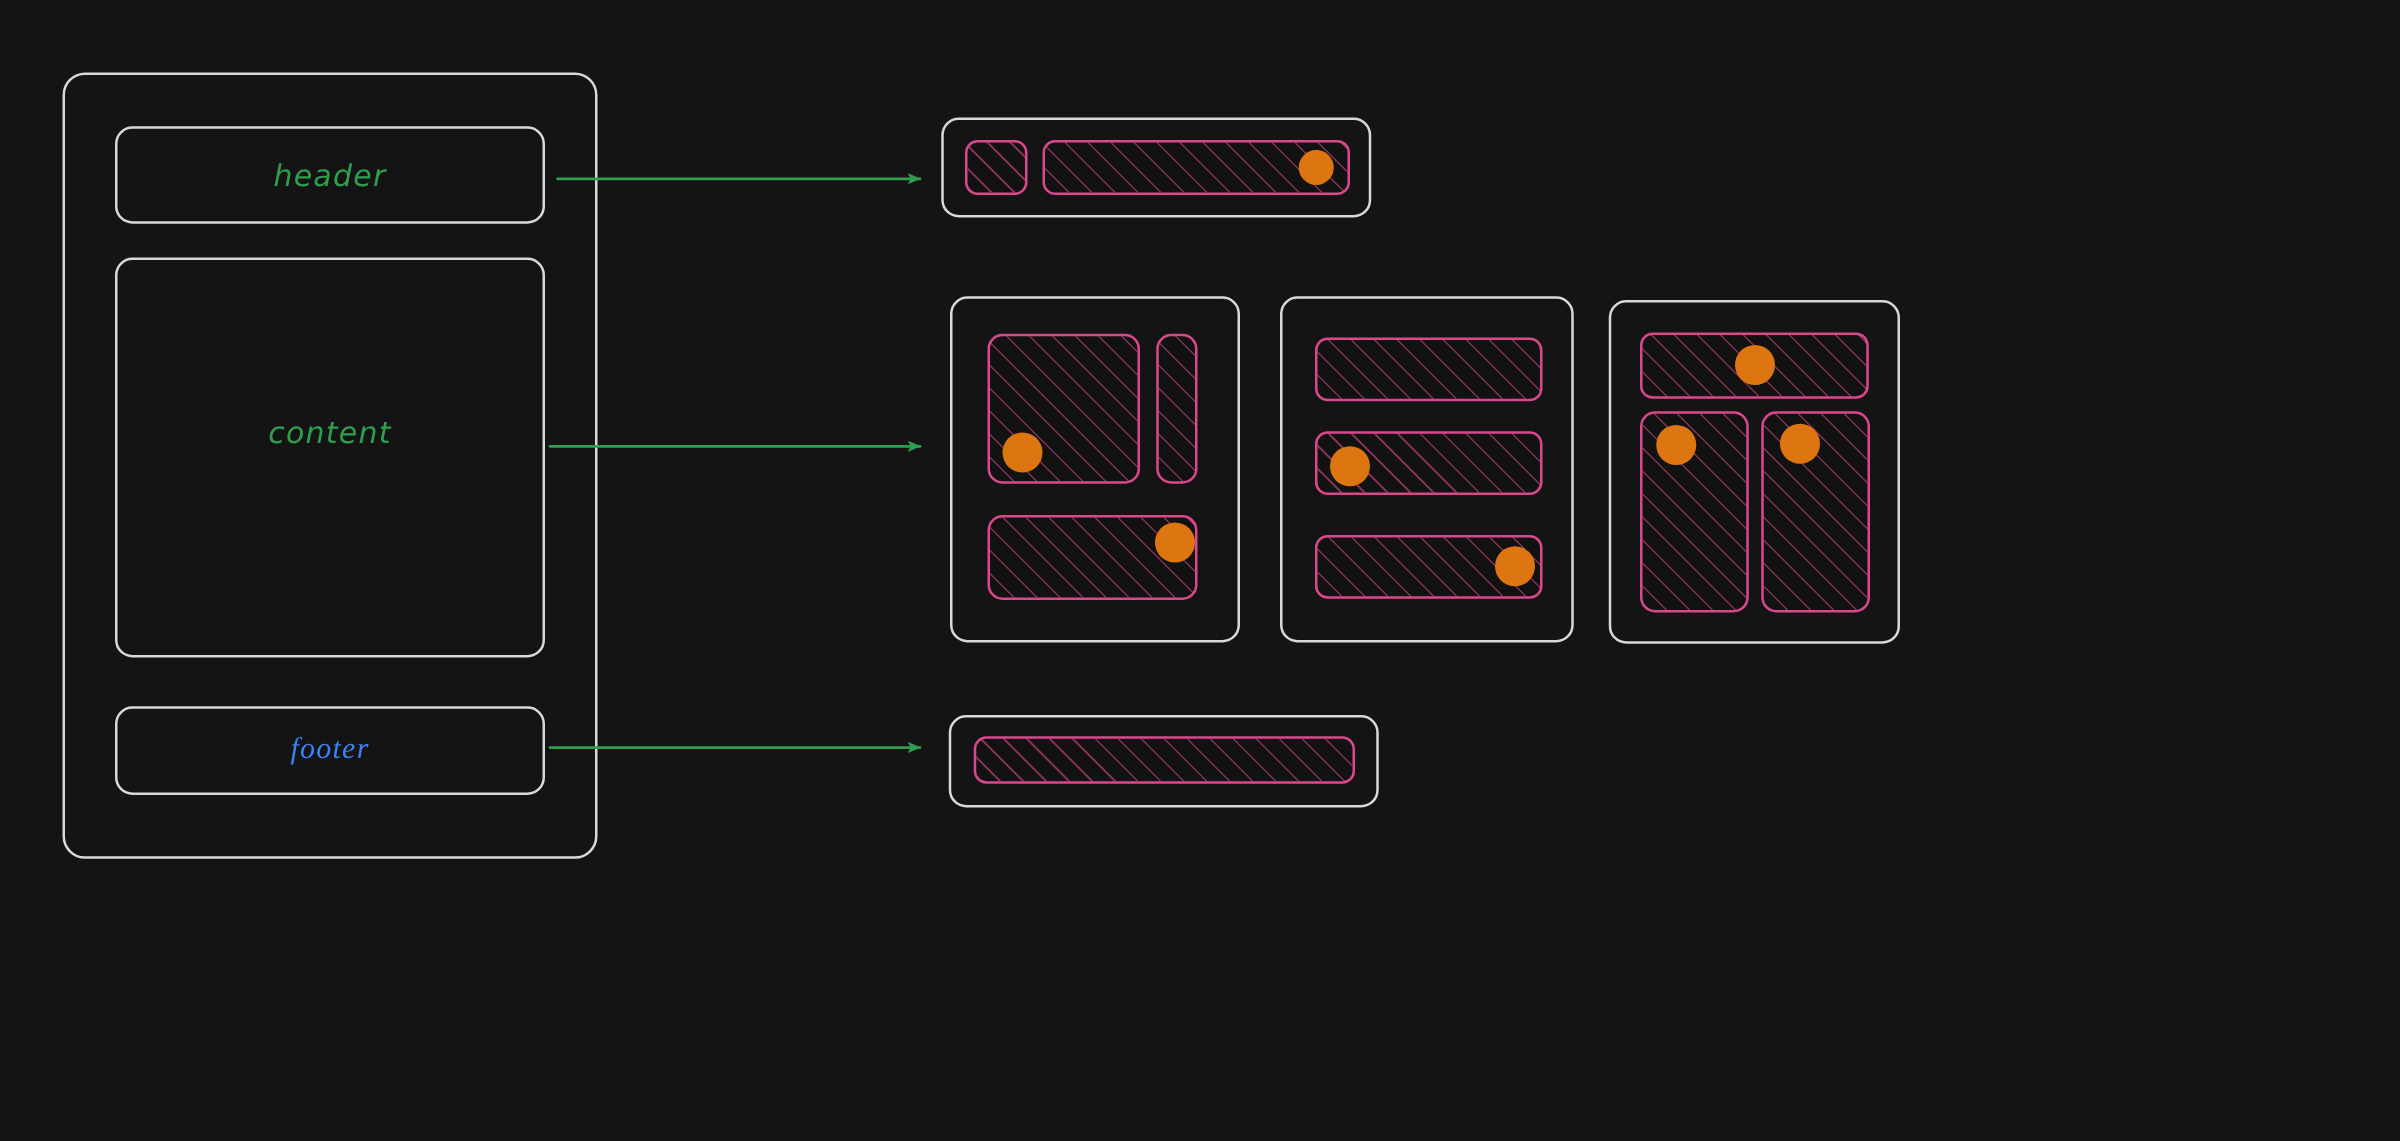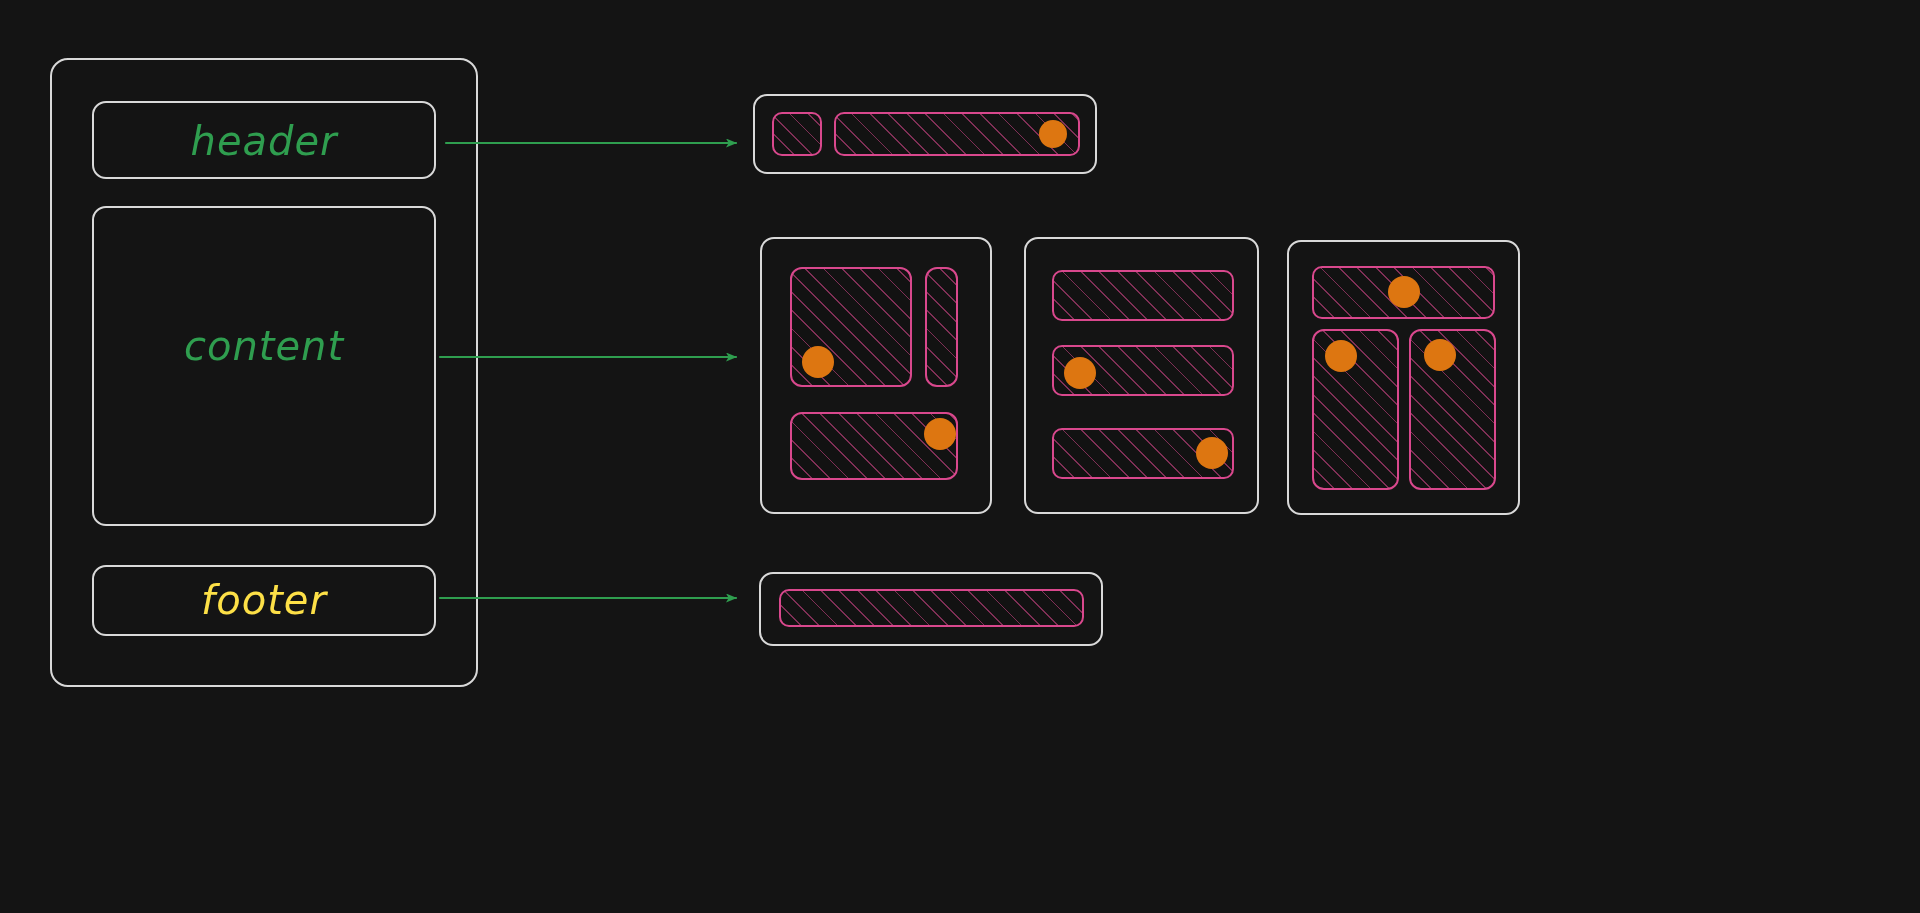--- a/index.html
+++ b/index.html
@@ -29,21 +29,21 @@
     border-radius: 14px;
     box-sizing: border-box;
     background: transparent;
   }
   .frame.outer { border-radius: 18px; }
 
   .label {
     position: absolute;
     color: #2f9e4f;
     font-family: "DejaVu Sans", sans-serif;
-    font-size: 40px;
+    font-size: 24px;
     letter-spacing: 1px;
     white-space: nowrap;
     transform: translate(-50%, -50%);
     font-style: italic;
     font-weight: 400;
   }
 
   
   .block {
     position: absolute;
@@ -83,21 +83,21 @@
 <div id="canvas">
 
   <div class="frame outer" id="outer-frame" style="left: 50px; top: 58px; width: 428px; height: 629px; border-color: rgb(217, 217, 217);"></div>
 
   <div id="schematic-regions">
       <div class="frame" style="border-color: rgb(217, 217, 217); left: 92px; top: 101px; width: 344px; height: 78px;"></div>
       <div class="label" style="left: 264px; top: 141px; color: rgb(47, 158, 79);">header</div>
       <div class="frame" style="border-color: rgb(217, 217, 217); left: 92px; top: 206px; width: 344px; height: 320px;"></div>
       <div class="label" style="left: 264px; top: 346px; color: rgb(47, 158, 79); text-align: right;">content</div>
       <div class="frame" style="border-color: rgb(217, 217, 217); left: 92px; top: 565px; width: 344px; height: 71px;"></div>
-      <div class="label" style="left: 264px; top: 600px; color: #fde047;">footer</div>
+      <div class="label" style="left: 264px; top: 600px; color: #3b82f6; font-family: Liberation Serif, serif;">footer</div>
     </div>
 
   <svg class="arrow-svg" id="arrow-layer" viewBox="0 0 1920 913" xmlns="http://www.w3.org/2000/svg">
     <defs>
       <marker id="arrowhead" markerWidth="11" markerHeight="9" refX="10" refY="4.5" orient="auto" markerUnits="userSpaceOnUse">
         <path d="M0,0 L11,4.5 L0,9 L2.6,4.5 Z" fill="#2f9e4f"></path>
       </marker>
     </defs>
     <g id="arrow-group">
         <line x1="446" y1="143" x2="736" y2="143" stroke="#2f9e4f" stroke-width="2.2" stroke-linecap="round" marker-end="url(#arrowhead)"></line>

